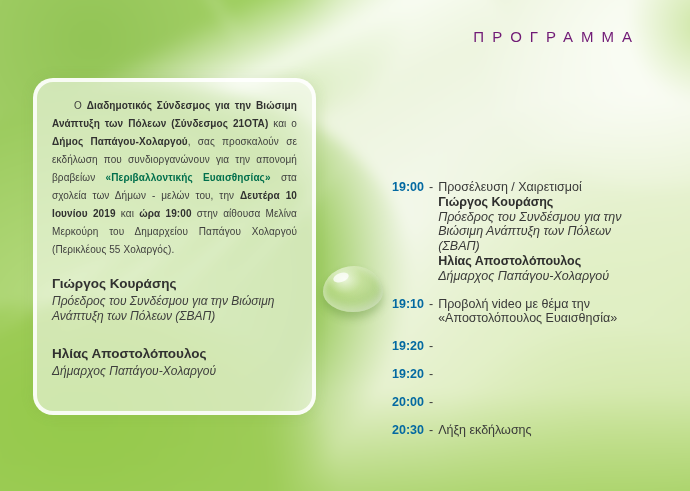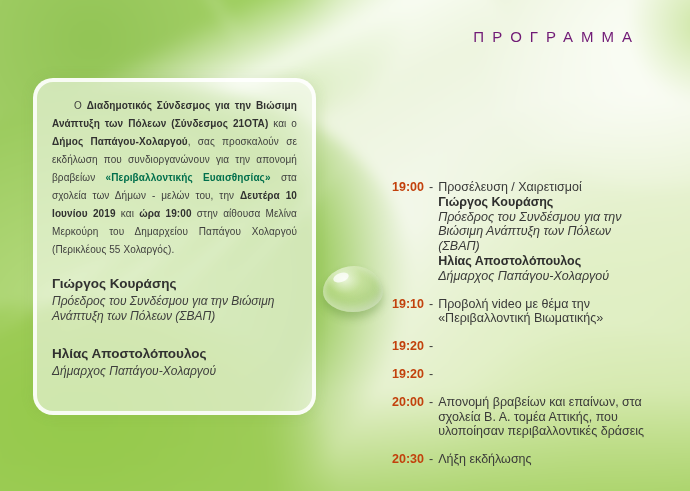--- a/index.html
+++ b/index.html
@@ -64,21 +64,21 @@
   }
   .intro-card{
     position:absolute;left:386px;top:57px;width:253px;height:101px;box-sizing:border-box;
     border:2px solid #1e7b46;border-radius:26px;
     background:rgba(251,253,247,0.42);
     padding:13px 10px 0 14px;
     font-size:12.5px;line-height:16px;color:#3a3a39;
   }
   .program-list{position:absolute;left:392px;top:180px;width:276px;}
   .p-item{display:flex;margin-bottom:13px;font-size:12.5px;line-height:14.8px;color:#3a3a39;}
-  .p-time{font-weight:bold;color:#c2410c;white-space:nowrap;}
+  .p-time{font-weight:bold;color:#0369a1;white-space:nowrap;}
   .p-dash{padding:0 5px;}
   .p-content{width:216px;}
   .p-line.bold{font-weight:bold;color:#2e2e2d;}
   .p-line.italic{font-style:italic;}
 </style>
 </head>
 <body>
 
 <div class="stage">
 
@@ -124,40 +124,37 @@
         <div class="p-line italic">Πρόεδρος του Συνδέσμου για την Βιώσιμη Ανάπτυξη των Πόλεων (ΣΒΑΠ)</div>
         <div class="p-line bold">Ηλίας Αποστολόπουλος</div>
         <div class="p-line italic">Δήμαρχος Παπάγου-Χολαργού</div>
       </div>
     </div>
 
     <div class="p-item">
       <span class="p-time">19:10</span>
       <span class="p-dash">-</span>
       <div class="p-content">
-        <div class="p-line">Προβολή video με θέμα την «Περιβαλλοντική Βιωματικής»</div>
+        <div class="p-line">Προβολή video με θέμα την «Αποστολόπουλος Ευαισθησία»</div>
       </div>
     </div>
 
     <div class="p-item">
       <span class="p-time">19:20</span>
       <span class="p-dash">-</span>
     </div>
 
     <div class="p-item">
       <span class="p-time">19:20</span>
       <span class="p-dash">-</span>
     </div>
 
     <div class="p-item">
       <span class="p-time">20:00</span>
       <span class="p-dash">-</span>
-      <div class="p-content">
-        <div class="p-line">Απονομή βραβείων και επαίνων, στα σχολεία Β. Α. τομέα Αττικής, που υλοποίησαν περιβαλλοντικές δράσεις</div>
-      </div>
     </div>
 
     <div class="p-item">
       <span class="p-time">20:30</span>
       <span class="p-dash">-</span>
       <div class="p-content">
         <div class="p-line">Λήξη εκδήλωσης</div>
       </div>
     </div>
 

